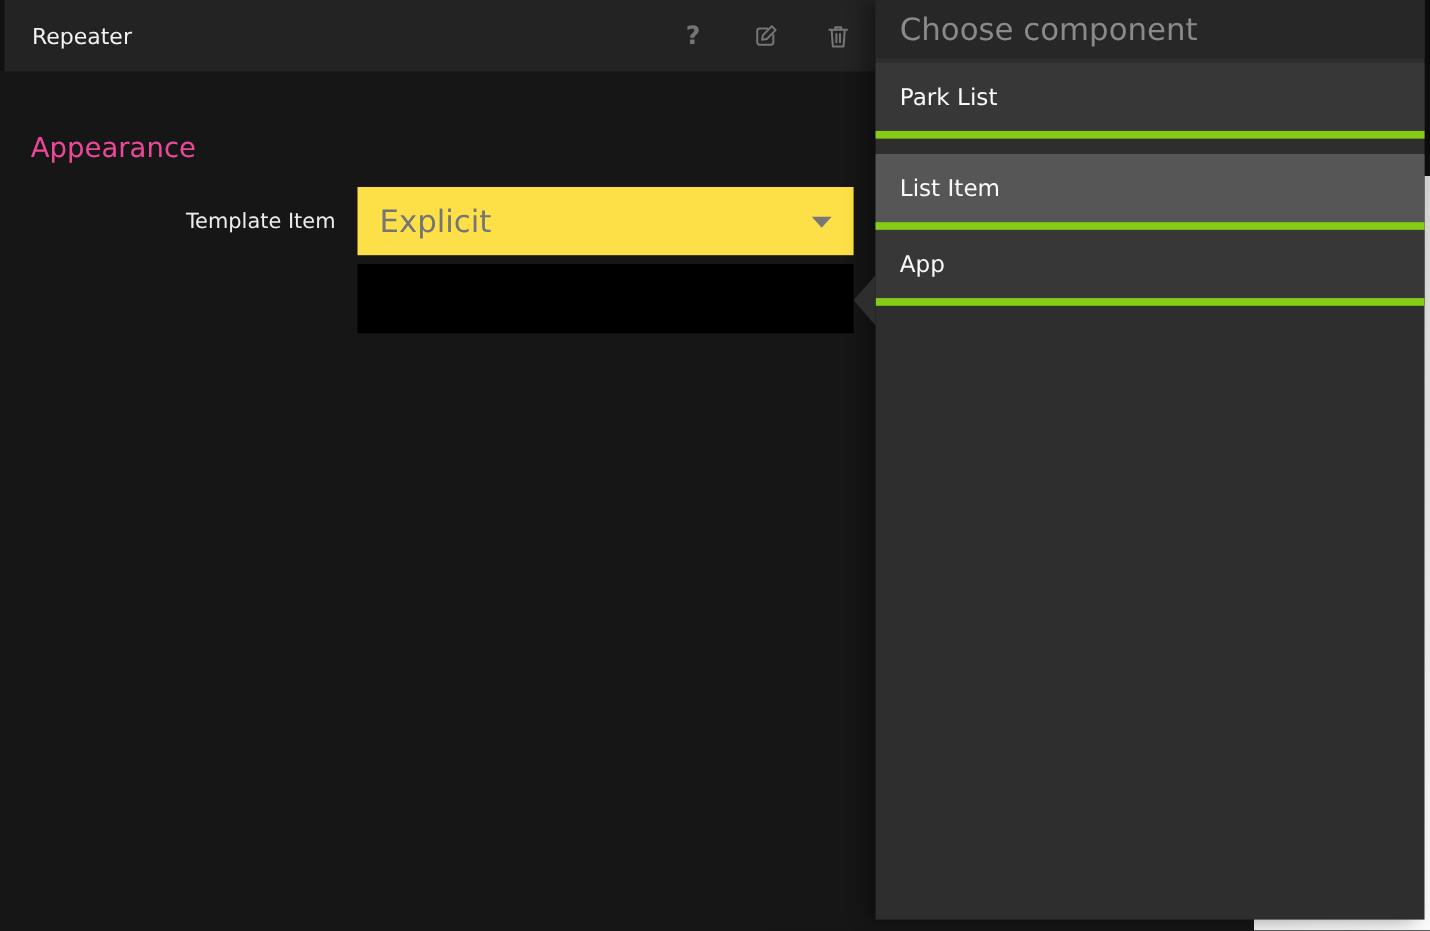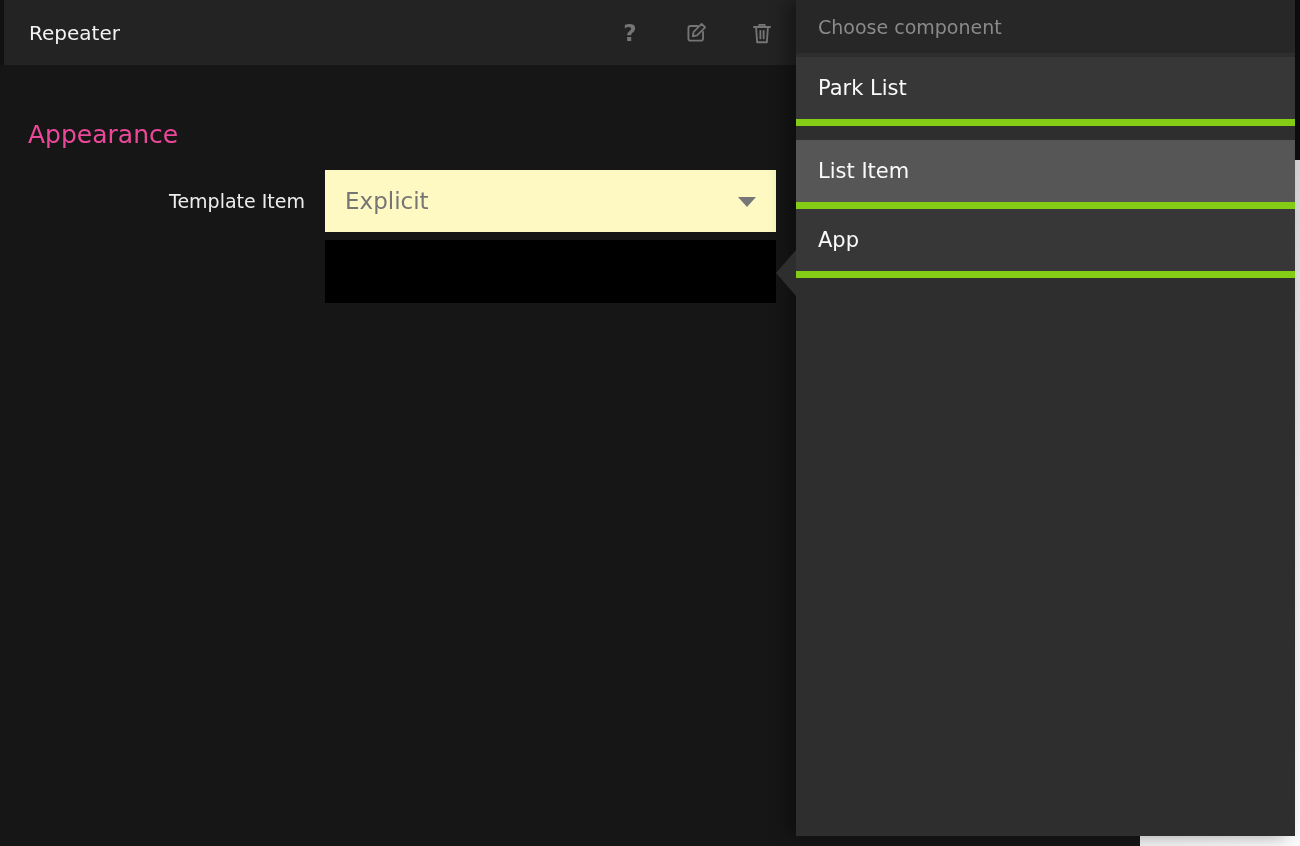--- a/index.html
+++ b/index.html
@@ -76,24 +76,24 @@
     display: flex; align-items: center; justify-content: flex-end;
     font-size: 19px;
     color: #ededed;
   }
   .field {
     position: absolute;
     left: 325px; top: 0;
     width: 451px; height: 100%;
   }
   .dropdown {
-    background: #fef9c3;
+    background: #fde047;
     display: flex; align-items: center;
     padding: 0 20px;
-    font-size: 23px;
+    font-size: 28px;
     color: #757575;
     cursor: pointer;
   }
   .dropdown-caret {
     position: absolute;
     right: 20px; top: 50%;
     margin-top: -4px;
     width: 0; height: 0;
     border-left: 9px solid transparent;
     border-right: 9px solid transparent;
@@ -119,21 +119,21 @@
     width: 0; height: 0;
     border-top: 23px solid transparent;
     border-bottom: 23px solid transparent;
     border-right: 20px solid #2e2e2e;
   }
   .popup-header {
     height: 53px;
     background: #272727;
     display: flex; align-items: center;
     padding: 0 22px;
-    font-size: 19px;
+    font-size: 28px;
     color: #8a8a8a;
     margin-bottom: 4px;
   }
   .popup-item {
     height: 69px;
     background: #373737;
     display: flex; align-items: center;
     padding: 0 22px;
     font-size: 21px;
     color: #fafafa;

